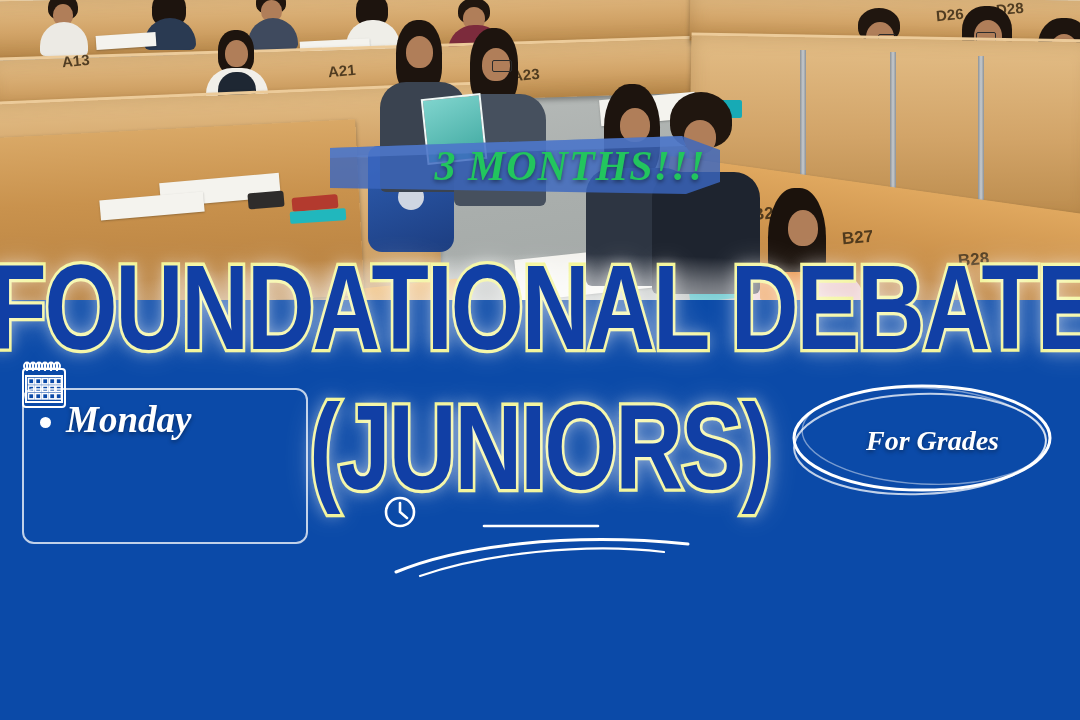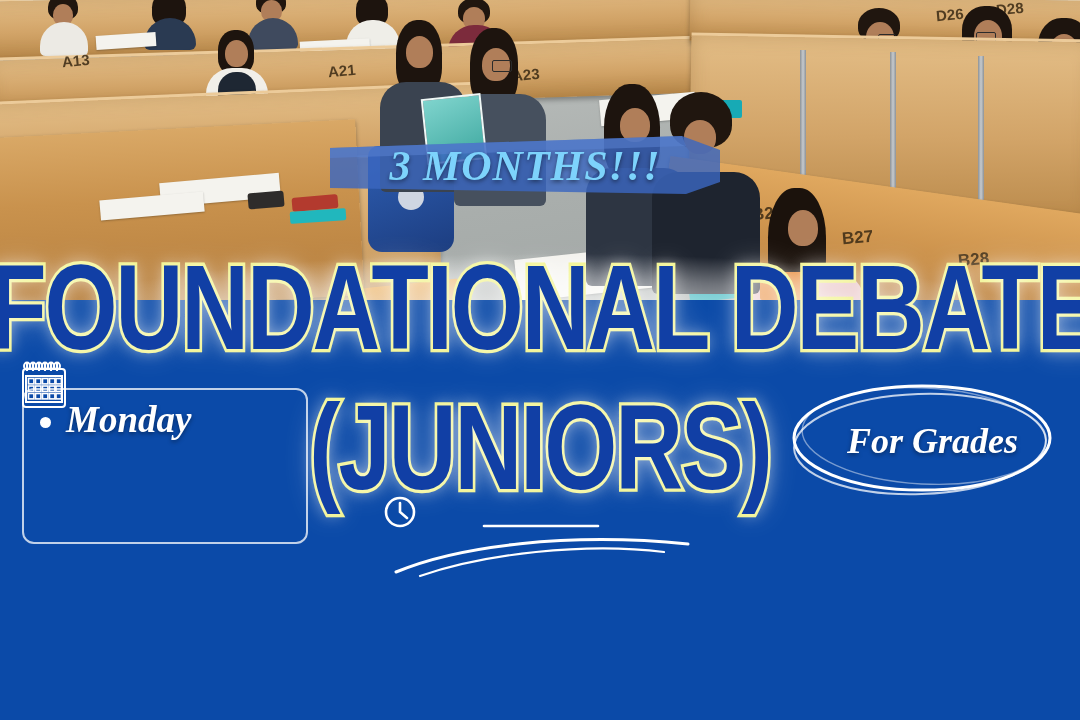--- a/index.html
+++ b/index.html
@@ -126,27 +126,28 @@
   #banner-shape {
     position: absolute;
     left: 0; top: 0; width: 100%; height: 100%;
   }
   #banner-text {
     position: absolute;
     left: 0; top: 0; width: 100%; height: 100%;
     display: flex;
     align-items: center;
     justify-content: center;
-    color: #7dd3fc;
+    color: #22c55e;
     font-size: 42px;
     font-style: italic;
     font-weight: bold;
     letter-spacing: 1px;
     text-shadow: 0 2px 4px rgba(0,0,0,.45);
     transform: translateY(-2px);
+    padding-left: 45px;
   }
 
   
   .headline {
     position: absolute;
     left: 0;
     width: 1080px;
     text-align: center;
     font-family: "Liberation Sans", sans-serif;
     font-weight: bold;
@@ -258,21 +259,21 @@
     display: flex;
     flex-direction: column;
     align-items: center;
     justify-content: center;
     color: #fff;
     font-style: italic;
     font-weight: bold;
     text-shadow: 0 2px 4px rgba(0,0,0,.4);
     line-height: 1.0;
   }
-  #grades-l1 { font-size: 36px; margin-left: 21px; }
+  #grades-l1 { font-size: 28px; margin-left: 21px; }
   #grades-l2 { font-size: 38px; margin-top: 4px; }
   #grades-l2 sup { font-size: 20px; }
 </style>
 </head>
 <body>
 
 <div id="poster">
 
   <div id="photo">
     <div class="floor"></div>

